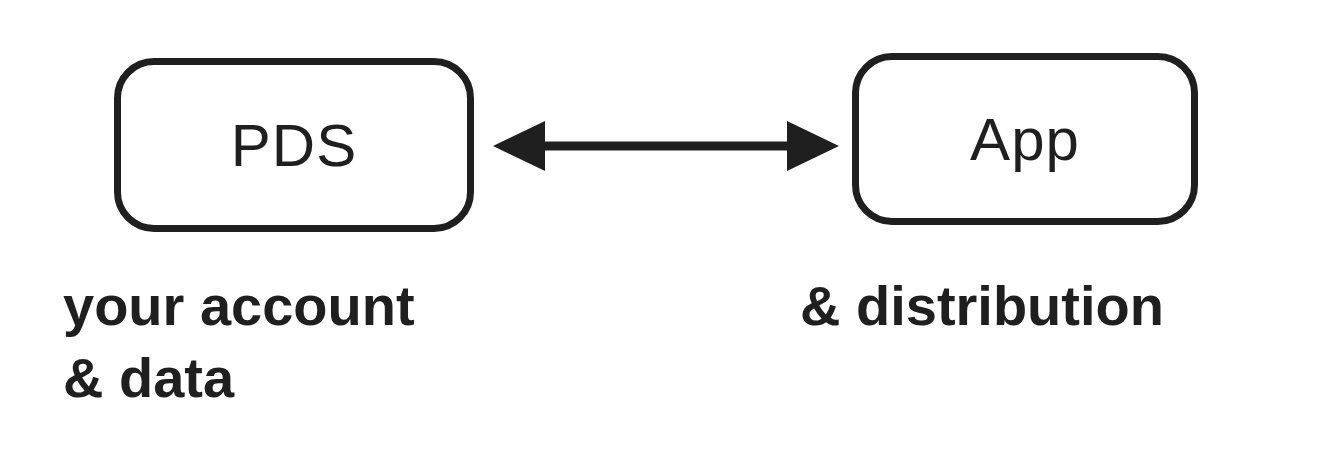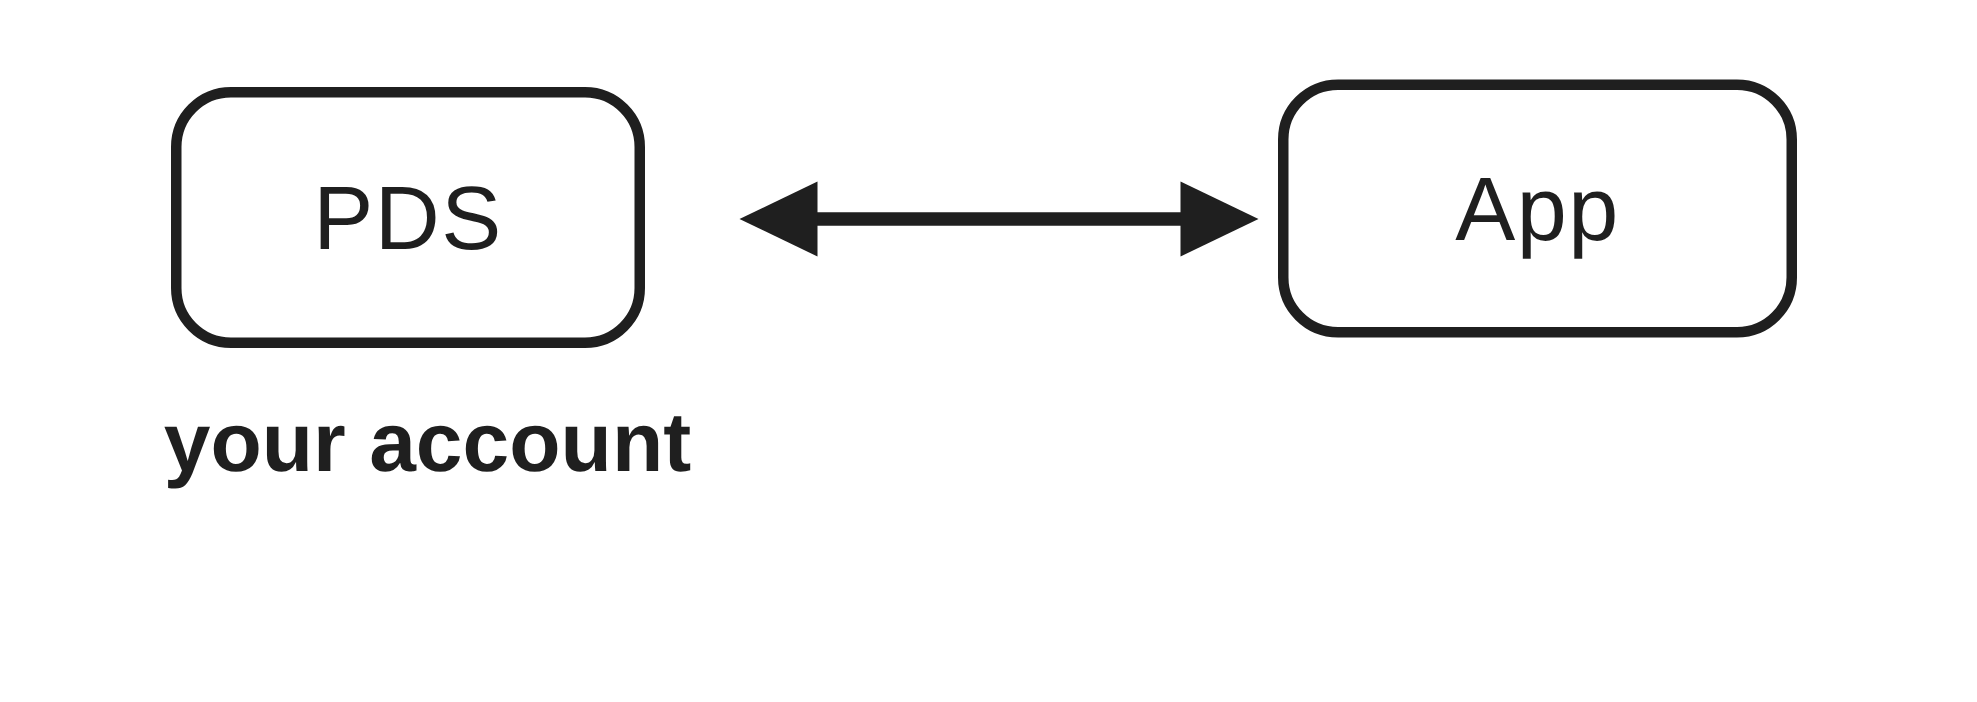--- a/index.html
+++ b/index.html
@@ -19,39 +19,38 @@
   }
   .node {
     position: absolute;
     border: 7px solid var(--ink);
     border-radius: 40px;
     background: var(--bg);
     display: flex;
     align-items: center;
     justify-content: center;
   }
-  #node-pds { left: 114px; top: 58px;  width: 316px; height: 174px; }
+  #node-pds { left: 114px; top: 58px;  width: 360px; height: 174px; }
   #node-app { left: 852px; top: 53px;  width: 346px; height: 172px; }
   .node-label {
     font-size: 60px;
     font-weight: 400;
     letter-spacing: 1px;
     color: var(--ink);
   }
   .arrow {
     position: absolute;
     left: 491px;
     top: 116px;
     color: var(--ink);
   }
   .caption {
     position: absolute;
-    top: 259px;
+    top: 270px;
     width: 444px;
-    text-align: center;
   }
   #caption-pds { left: 63px; }
   #caption-app { left: 800px; }
   .caption-line {
     font-size: 56px;
     line-height: 72px;
     font-weight: 600;
     color: var(--ink);
     white-space: nowrap;
   }
@@ -70,18 +69,20 @@
     <polygon points="2,30 54,5 54,55" fill="currentColor"></polygon>
     <polygon points="348,30 296,5 296,55" fill="currentColor"></polygon>
   </svg>
 
   <div class="node" id="node-app">
     <span class="node-label">App</span>
   </div>
 
   <div class="caption" id="caption-pds">
     <div class="caption-line">your account</div>
+    <div class="caption-line">&amp; data</div>
   </div>
 
   <div class="caption" id="caption-app">
+    <div class="caption-line">&amp; distribution</div>
   </div>
 
 </div>
 
 </body></html>

